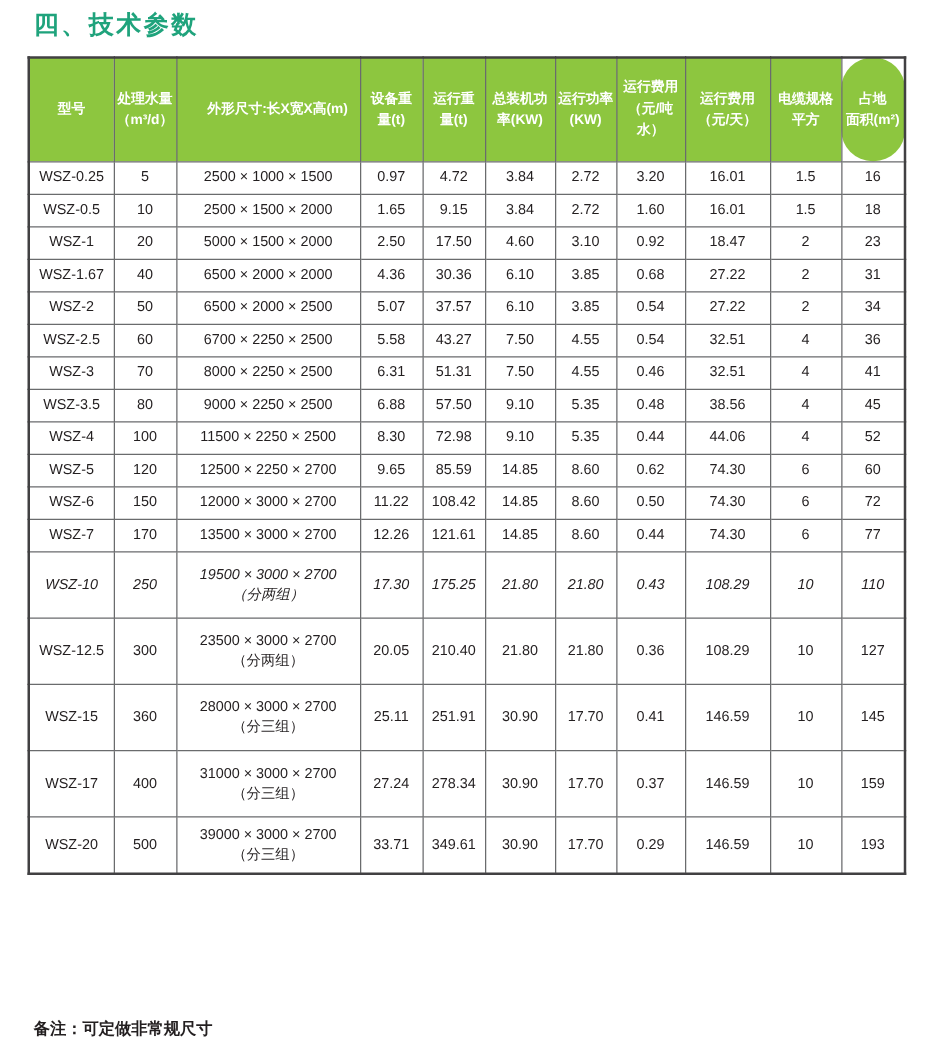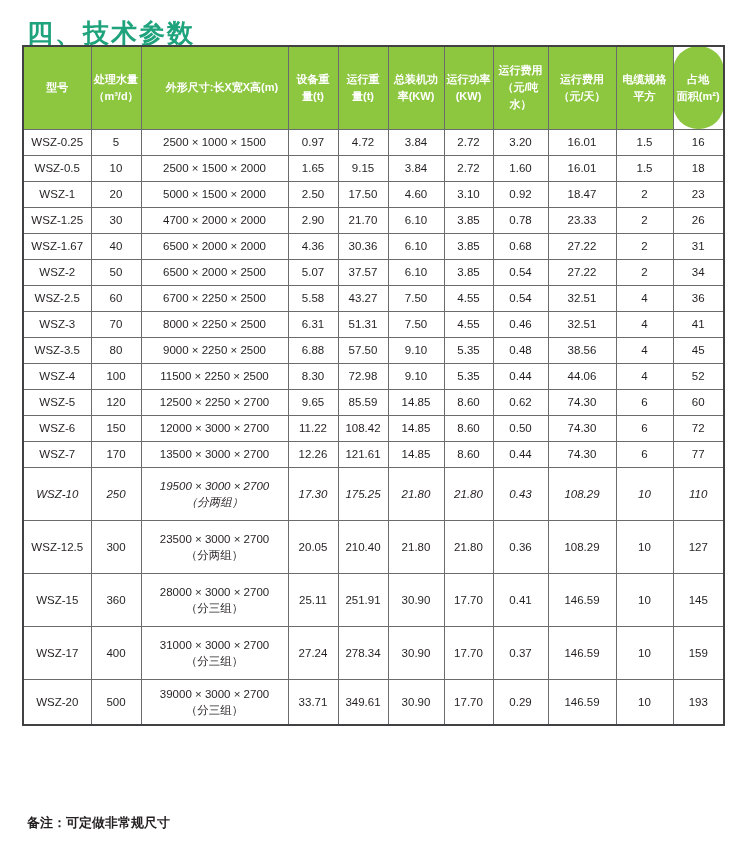--- a/index.html
+++ b/index.html
@@ -15,22 +15,22 @@
   html, body {
     margin: 0; padding: 0;
     width: 745px; height: 846px;
     background: var(--page-bg);
     font-family: "Liberation Sans", sans-serif;
     overflow: hidden;
     position: relative;
   }
   .page-title {
     position: absolute;
-    left: 27px; top: 16px;
-    font-size: 26px;
+    left: 27px; top: 6px;
+    font-size: 20px;
     font-weight: bold;
     color: var(--title-color);
     letter-spacing: 2px;
   }
   table.spec {
     position: absolute;
     left: 22px; top: 45px;
     width: 701px;
     border-collapse: collapse;
     table-layout: fixed;
@@ -141,33 +141,20 @@
         <td>2.50</td>
         <td>17.50</td>
         <td>4.60</td>
         <td>3.10</td>
         <td>0.92</td>
         <td>18.47</td>
         <td>2</td>
         <td>23</td>
       </tr>
       <tr style="height: 26px;">
-        <td>WSZ-1.25</td>
-        <td>30</td>
-        <td>4700 × 2000 × 2000</td>
-        <td>2.90</td>
-        <td>21.70</td>
-        <td>6.10</td>
-        <td>3.85</td>
-        <td>0.78</td>
-        <td>23.33</td>
-        <td>2</td>
-        <td>26</td>
-      </tr>
-      <tr style="height: 26px;">
         <td>WSZ-1.67</td>
         <td>40</td>
         <td>6500 × 2000 × 2000</td>
         <td>4.36</td>
         <td>30.36</td>
         <td>6.10</td>
         <td>3.85</td>
         <td>0.68</td>
         <td>27.22</td>
         <td>2</td>

